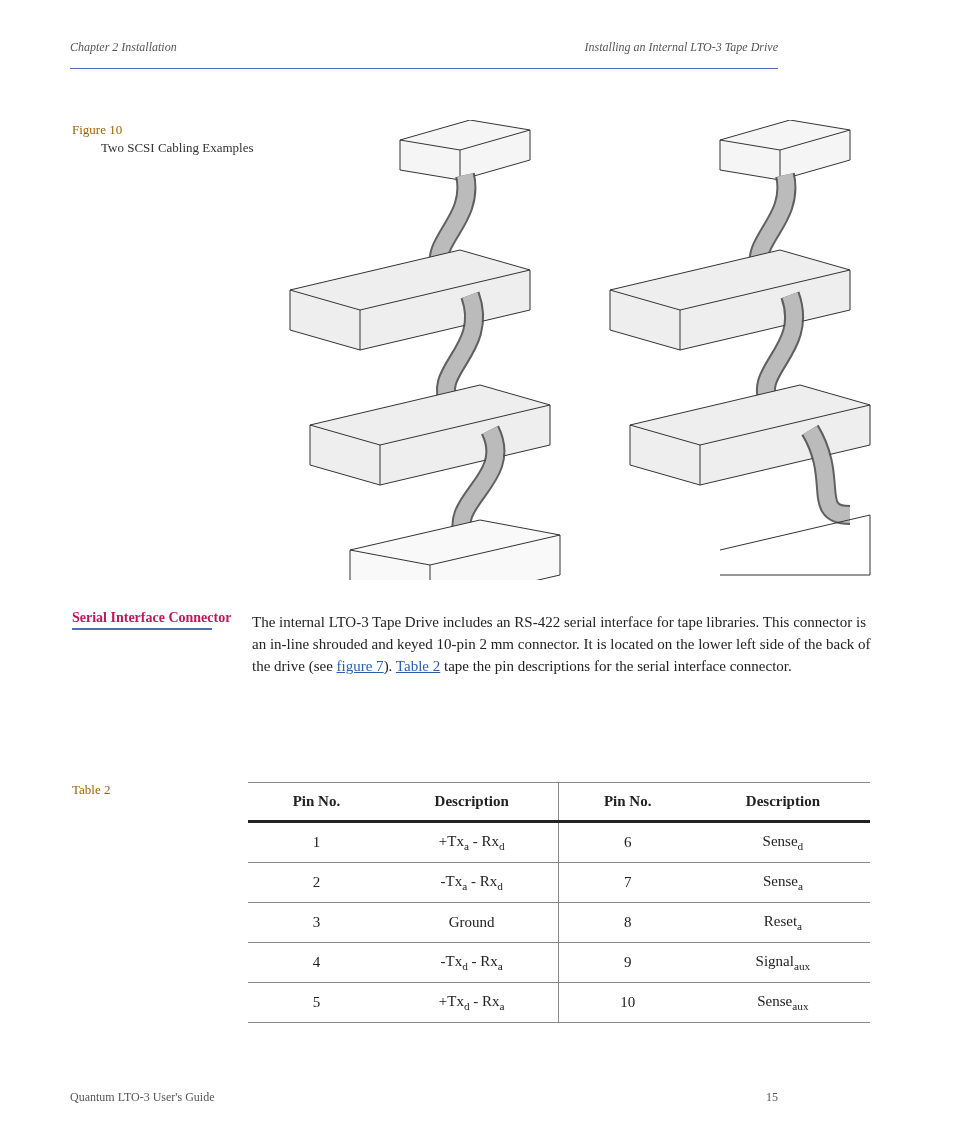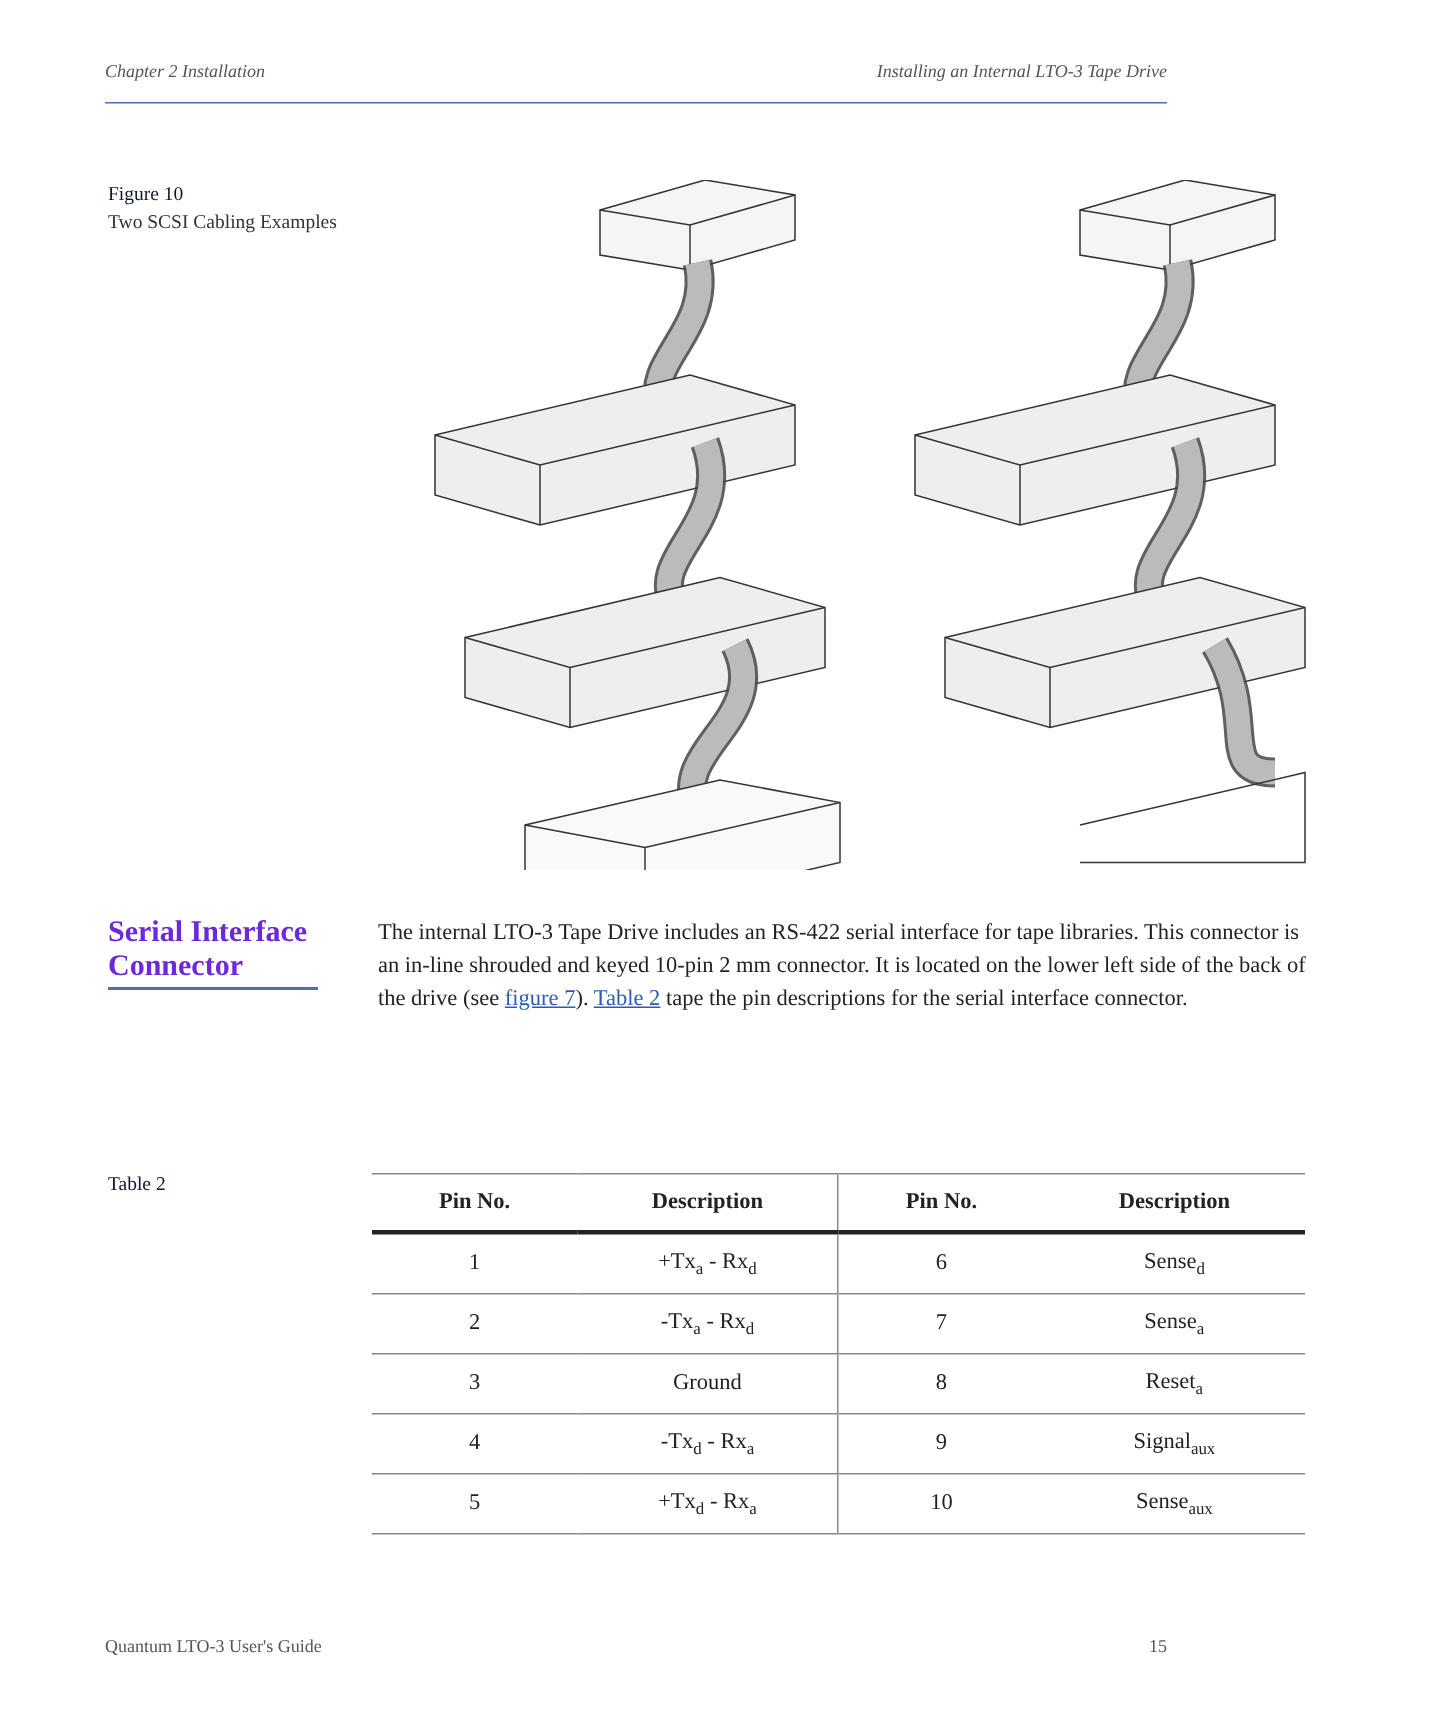--- a/index.html
+++ b/index.html
@@ -39,27 +39,28 @@
   .footer-left { float: left; text-align: right; }
   .footer-right { float: right; }
 
   .figure-block {
     position: absolute;
     left: 72px;
     top: 120px;
   }
   .fig-label {
     font-size: 13px;
-    color: #0f172a;
+    color: #a16207;
   }
   .fig-caption {
     display: block;
     color: #333;
     font-size: 13px;
     margin-top: 2px;
+    margin-left: 29px;
   }
   .blue-accent {
     border-bottom: 2px solid #4a6fb3;
     width: 160px;
     margin-top: 4px;
   }
 
   .figures-area {
     position: absolute;
     top: 120px;
@@ -68,23 +69,23 @@
     height: 460px;
   }
 
   .section-label {
     position: absolute;
     left: 72px;
     top: 610px;
     width: 162px;
   }
   .section-title {
-    font-size: 20px;
+    font-size: 14px;
     font-weight: bold;
-    color: #6d28d9;
+    color: #be185d;
     margin-bottom: 2px;
   }
   .section-accent {
     display: block;
     border-bottom: 2px solid #4a6fb3;
     width: 140px;
   }
 
   .body-text {
     position: absolute;

